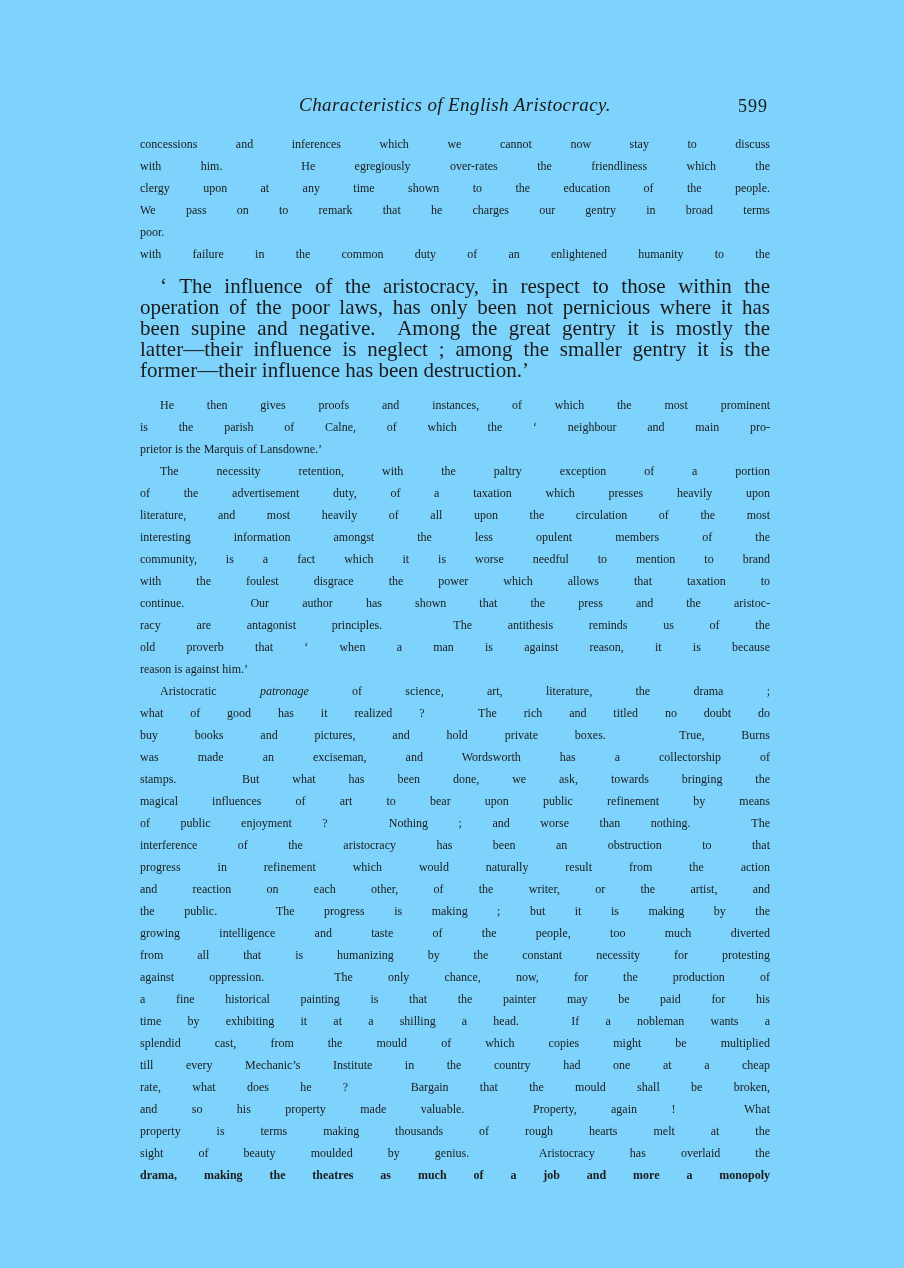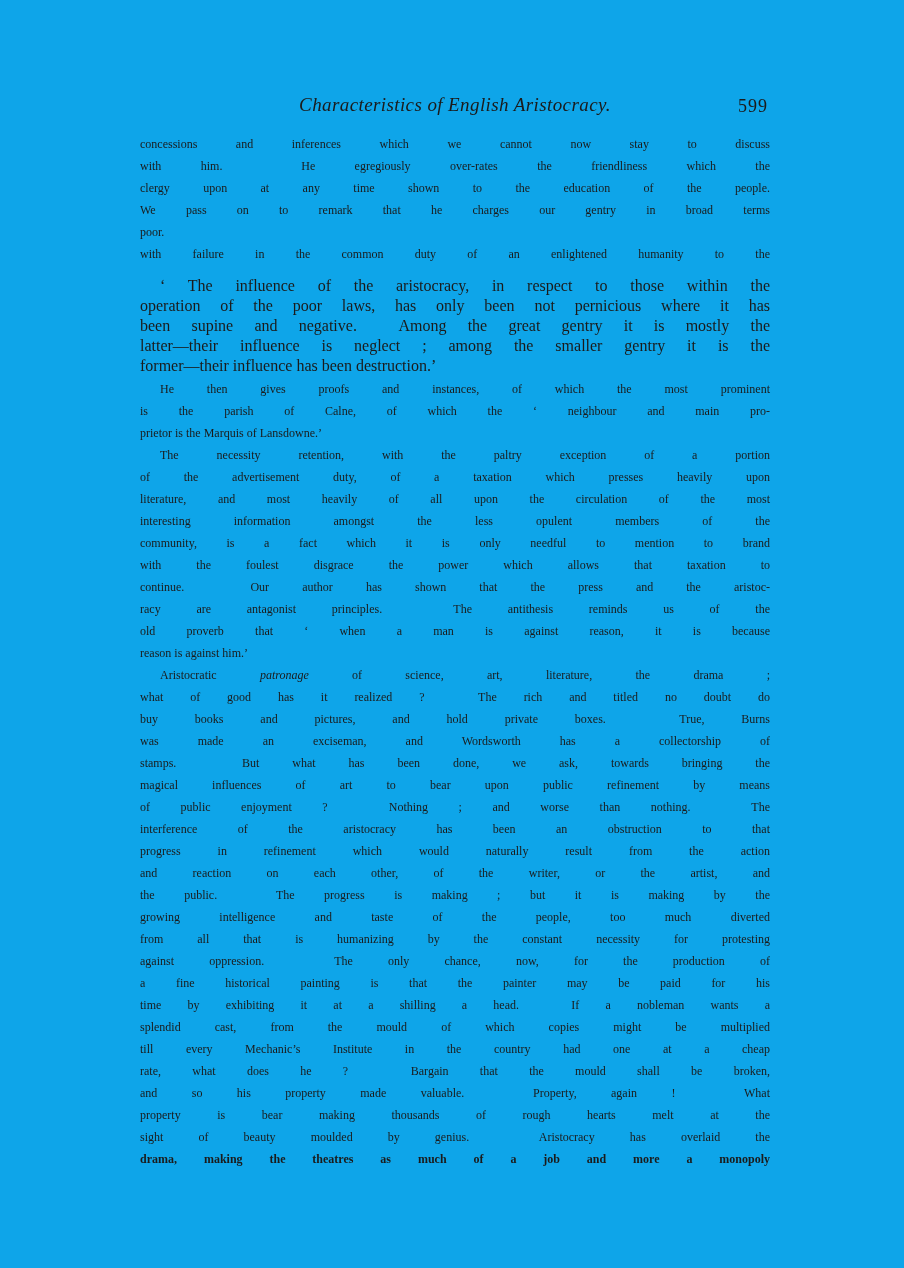--- a/index.html
+++ b/index.html
@@ -4,21 +4,21 @@
 <style>
   html, body {
     margin: 0;
     padding: 0;
     background: #ffffff;
   }
   .page {
     position: relative;
     width: 904px;
     height: 1268px;
-    background: #0ea5e9;
+    background: #7dd3fc;
     font-family: "Liberation Serif", "DejaVu Serif", serif;
     color: #1b1b1b;
     overflow: hidden;
   }
   .text-block {
     position: absolute;
     left: 140px;
     top: 94px;
     width: 630px;
   }
@@ -42,24 +42,24 @@
     line-height: 22px;
     letter-spacing: 1px;
     font-style: normal;
     text-align: center;
   }
   .paragraph {
     font-size: 12px;
     line-height: 22px;
   }
   .paragraph.quote {
-    font-size: 16px;
+    font-size: 21px;
     line-height: 20px;
     margin-top: 11px;
-    margin-bottom: 2px;
+    margin-bottom: 13px;
   }
   .line {
     text-align: justify;
     text-align-last: justify;
     min-height: 1em;
   }
   .line.last {
     text-align-last: left;
   }
   .line.indent {
@@ -97,21 +97,21 @@
       <div class="paragraph">
         <div class="line indent">He then gives proofs and instances, of which the most prominent</div>
         <div class="line">is the parish of Calne, of which the ‘ neighbour and main pro-</div>
         <div class="line last">prietor is the Marquis of Lansdowne.’</div>
       </div>
       <div class="paragraph">
         <div class="line indent">The necessity retention, with the paltry exception of a portion</div>
         <div class="line">of the advertisement duty, of a taxation which presses heavily upon</div>
         <div class="line">literature, and most heavily of all upon the circulation of the most</div>
         <div class="line">interesting information amongst the less opulent members of the</div>
-        <div class="line">community, is a fact which it is only needful to mention to brand</div>
+        <div class="line">community, is a fact which it is worse needful to mention to brand</div>
         <div class="line">with the foulest disgrace the power which allows that taxation to</div>
         <div class="line">continue.&nbsp; Our author has shown that the press and the aristoc-</div>
         <div class="line">racy are antagonist principles.&nbsp; The antithesis reminds us of the</div>
         <div class="line">old proverb that ‘ when a man is against reason, it is because</div>
         <div class="line last">reason is against him.’</div>
       </div>
       <div class="paragraph">
         <div class="line indent">Aristocratic <i>patronage</i> of science, art, literature, the drama ;</div>
         <div class="line">what of good has it realized ?&nbsp; The rich and titled no doubt do</div>
         <div class="line">buy books and pictures, and hold private boxes.&nbsp; True, Burns</div>
@@ -125,18 +125,18 @@
         <div class="line">the public.&nbsp; The progress is making ; but it is making by the</div>
         <div class="line">growing intelligence and taste of the people, too much diverted</div>
         <div class="line">from all that is humanizing by the constant necessity for protesting</div>
         <div class="line">against oppression.&nbsp; The only chance, now, for the production of</div>
         <div class="line">a fine historical painting is that the painter may be paid for his</div>
         <div class="line">time by exhibiting it at a shilling a head.&nbsp; If a nobleman wants a</div>
         <div class="line">splendid cast, from the mould of which copies might be multiplied</div>
         <div class="line">till every Mechanic’s Institute in the country had one at a cheap</div>
         <div class="line">rate, what does he ?&nbsp; Bargain that the mould shall be broken,</div>
         <div class="line">and so his property made valuable.&nbsp; Property, again !&nbsp; What</div>
-        <div class="line">property is bear making thousands of rough hearts melt at the</div>
+        <div class="line">property is terms making thousands of rough hearts melt at the</div>
         <div class="line">sight of beauty moulded by genius.&nbsp; Aristocracy has overlaid the</div>
         <div class="line bold">drama, making the theatres as much of a job and more a monopoly</div>
       </div>
     </div>
 </div>
 
 </body></html>

